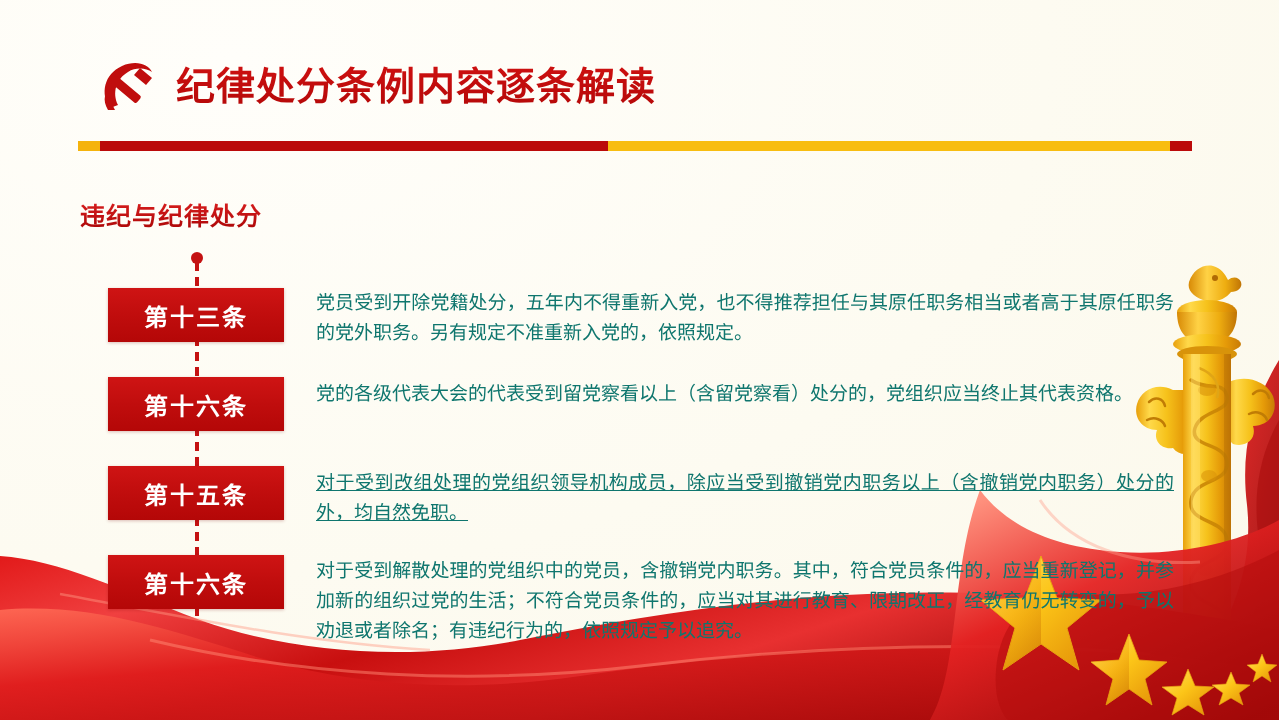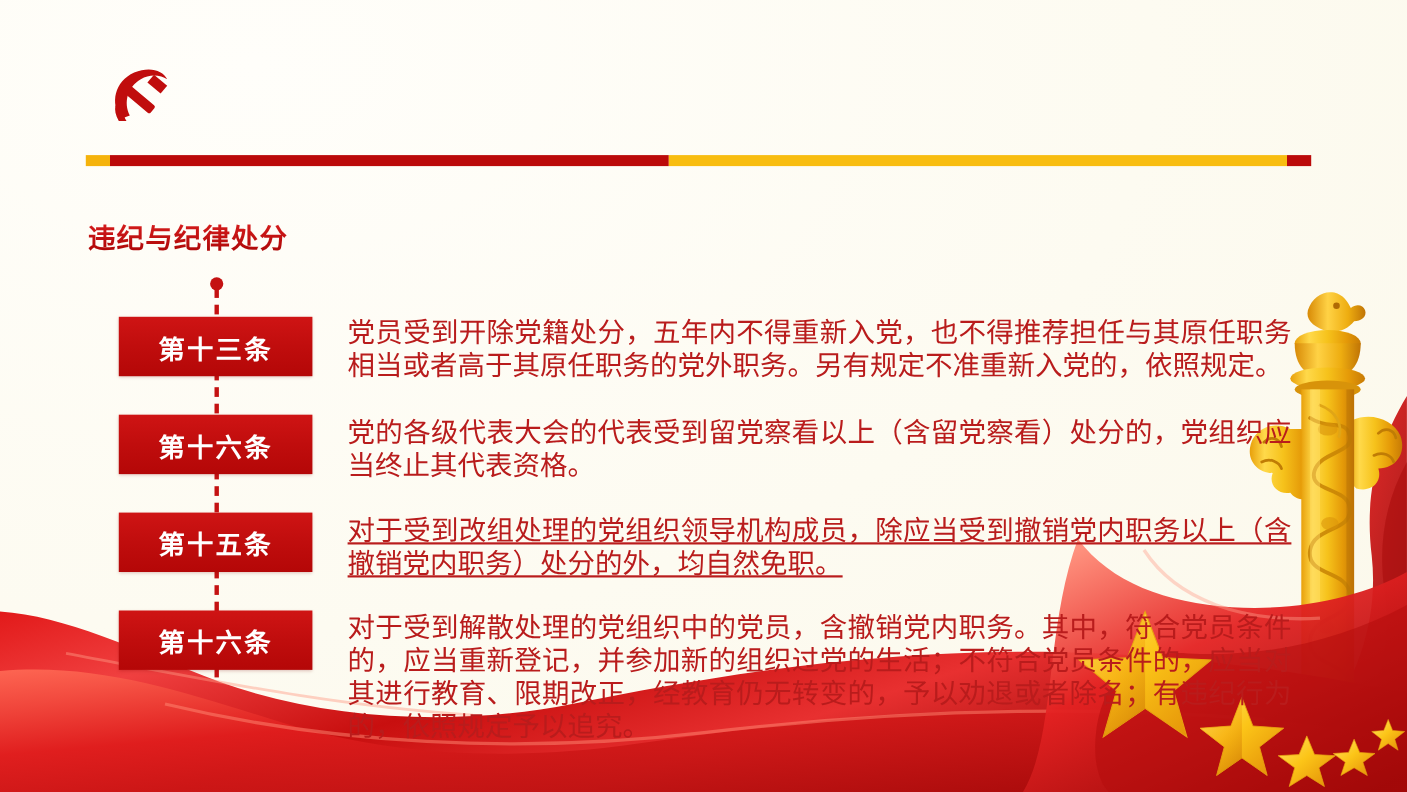--- a/index.html
+++ b/index.html
@@ -140,23 +140,23 @@
     display: flex;
     align-items: center;
     justify-content: center;
     box-shadow: 0 1px 3px rgba(120,0,0,0.25);
     z-index: 3;
   }
   .body-text {
     position: absolute;
     left: 316px;
     width: 858px;
-    font-size: 25px;
+    font-size: 19px;
     line-height: 30px;
-    color: #b91c1c;
+    color: #0f766e;
     text-align: justify;
     z-index: 4;
   }
 
   .row-1 .badge     { top: 288px; }
   .row-1 .body-text { top: 288px; }
   .row-2 .badge     { top: 377px; }
   .row-2 .body-text { top: 379px; }
   .row-3 .badge     { top: 466px; }
   .row-3 .body-text { top: 468px; text-decoration: underline; }
@@ -262,20 +262,21 @@
         <path d="M14,50 C4,36 8,16 26,8 C40,2 52,6 56,14
                  C50,10 40,9 32,14 C20,21 16,35 22,47 Z" fill="#c00d0d"></path>
 
         <path d="M12,52 C9,47 8,42 9,38 L17,41 C16,45 17,49 19,52 Z" fill="#c00d0d"></path>
 
         <path d="M44,10 L56,20 L50,27 L38,17 Z" fill="#c00d0d"></path>
 
         <rect x="13" y="27" width="34" height="9" rx="2" transform="rotate(40 30 31)" fill="#c00d0d"></rect>
       </svg>
     </div>
+    <div class="title">纪律处分条例内容逐条解读</div>
   </div>
 
   <div class="divider">
     <div class="div-seg seg-y-small"></div>
     <div class="div-seg seg-red-big"></div>
     <div class="div-seg seg-y-big"></div>
     <div class="div-seg seg-red-small"></div>
   </div>
 
   <div class="section-heading">违纪与纪律处分</div>

